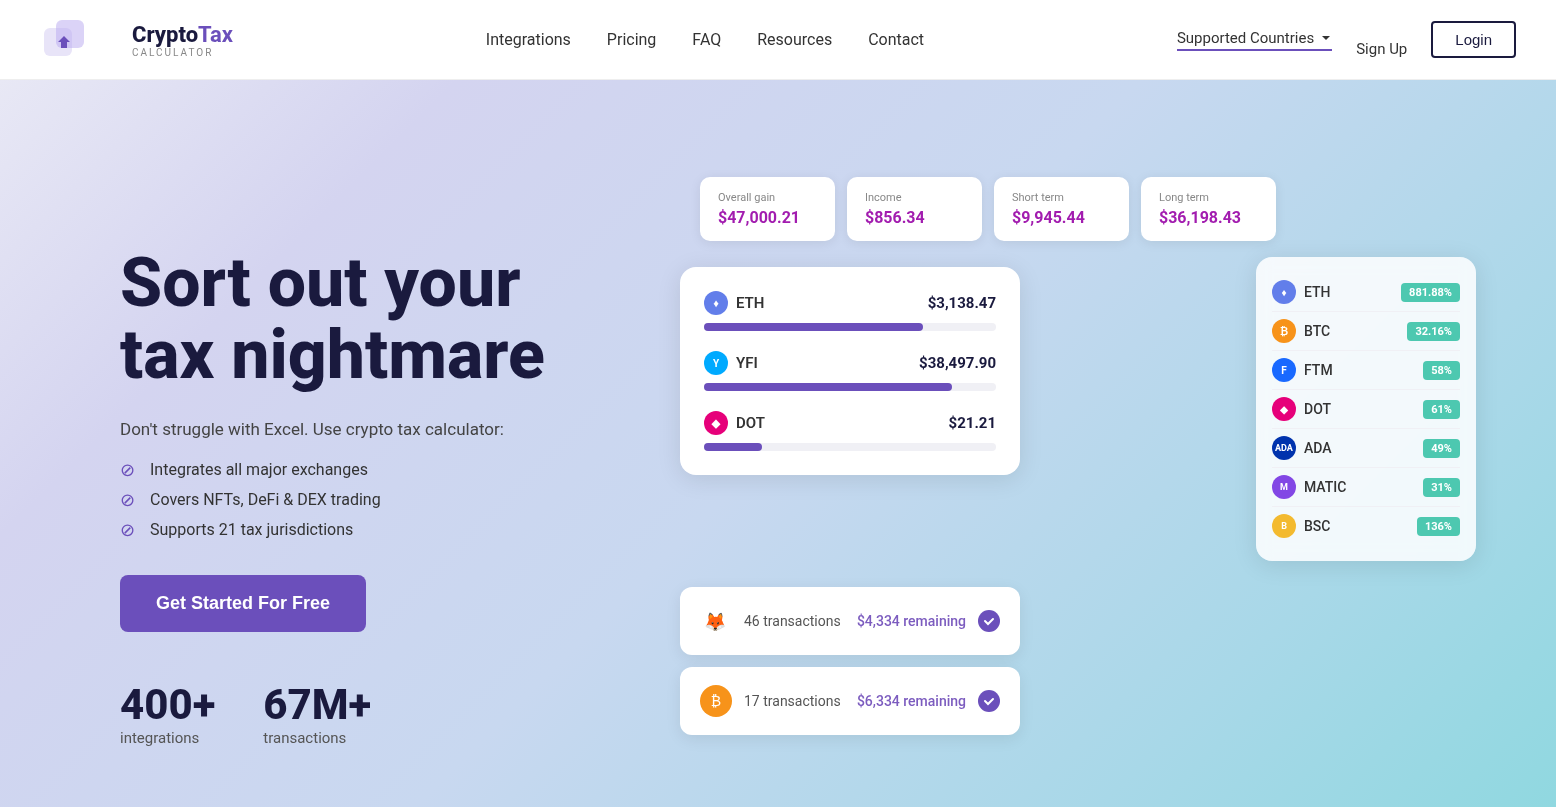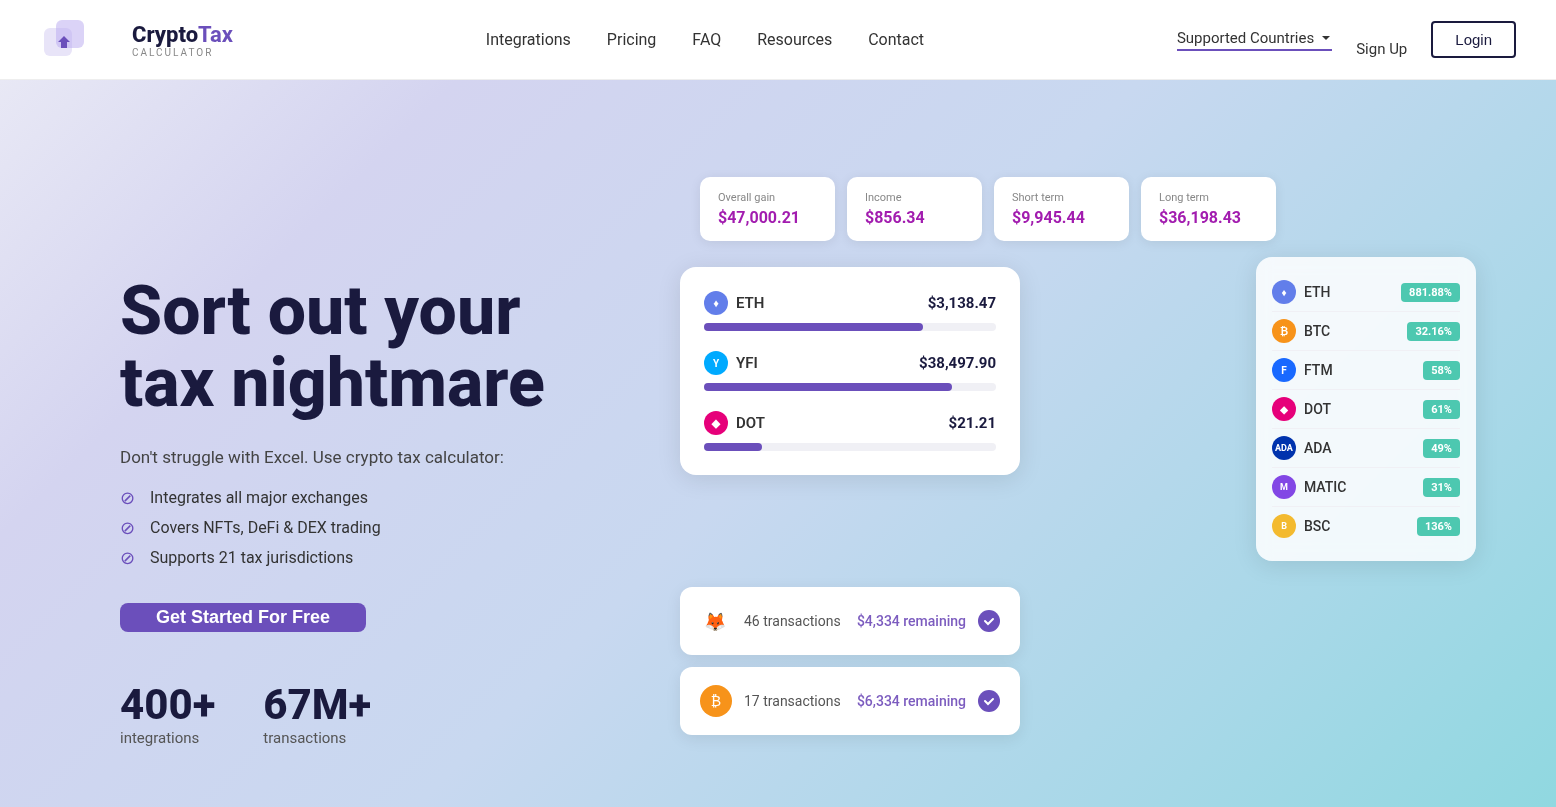--- a/index.html
+++ b/index.html
@@ -33,21 +33,21 @@
       position: relative; overflow: hidden;
     }
     .hero-left { flex: 0 0 520px; }
     .hero-title { font-size: 68px; font-weight: 800; color: #1a1a3e; line-height: 1.05; margin-bottom: 28px; }
     .hero-subtitle { font-size: 17px; color: #444; margin-bottom: 20px; }
     .hero-checklist { list-style: none; margin-bottom: 36px; }
     .hero-checklist li { display: flex; align-items: center; gap: 10px; font-size: 16px; color: #333; margin-bottom: 10px; }
     .check-icon { width: 20px; height: 20px; color: #6b4fbb; font-size: 18px; }
     .cta-btn {
       background: #6b4fbb; color: #fff; border: none; border-radius: 8px;
-      padding: 4px 36px; font-size: 18px; font-weight: 600; cursor: pointer;
+      padding: 18px 36px; font-size: 18px; font-weight: 600; cursor: pointer;
       display: inline-block;
     }
     .stats { display: flex; gap: 48px; margin-top: 48px; }
     .stat-num { font-size: 42px; font-weight: 800; color: #1a1a3e; }
     .stat-label { font-size: 15px; color: #555; }
 
     
     .hero-right { flex: 1; position: relative; display: flex; justify-content: center; align-items: center; min-height: 600px; }
 
     

